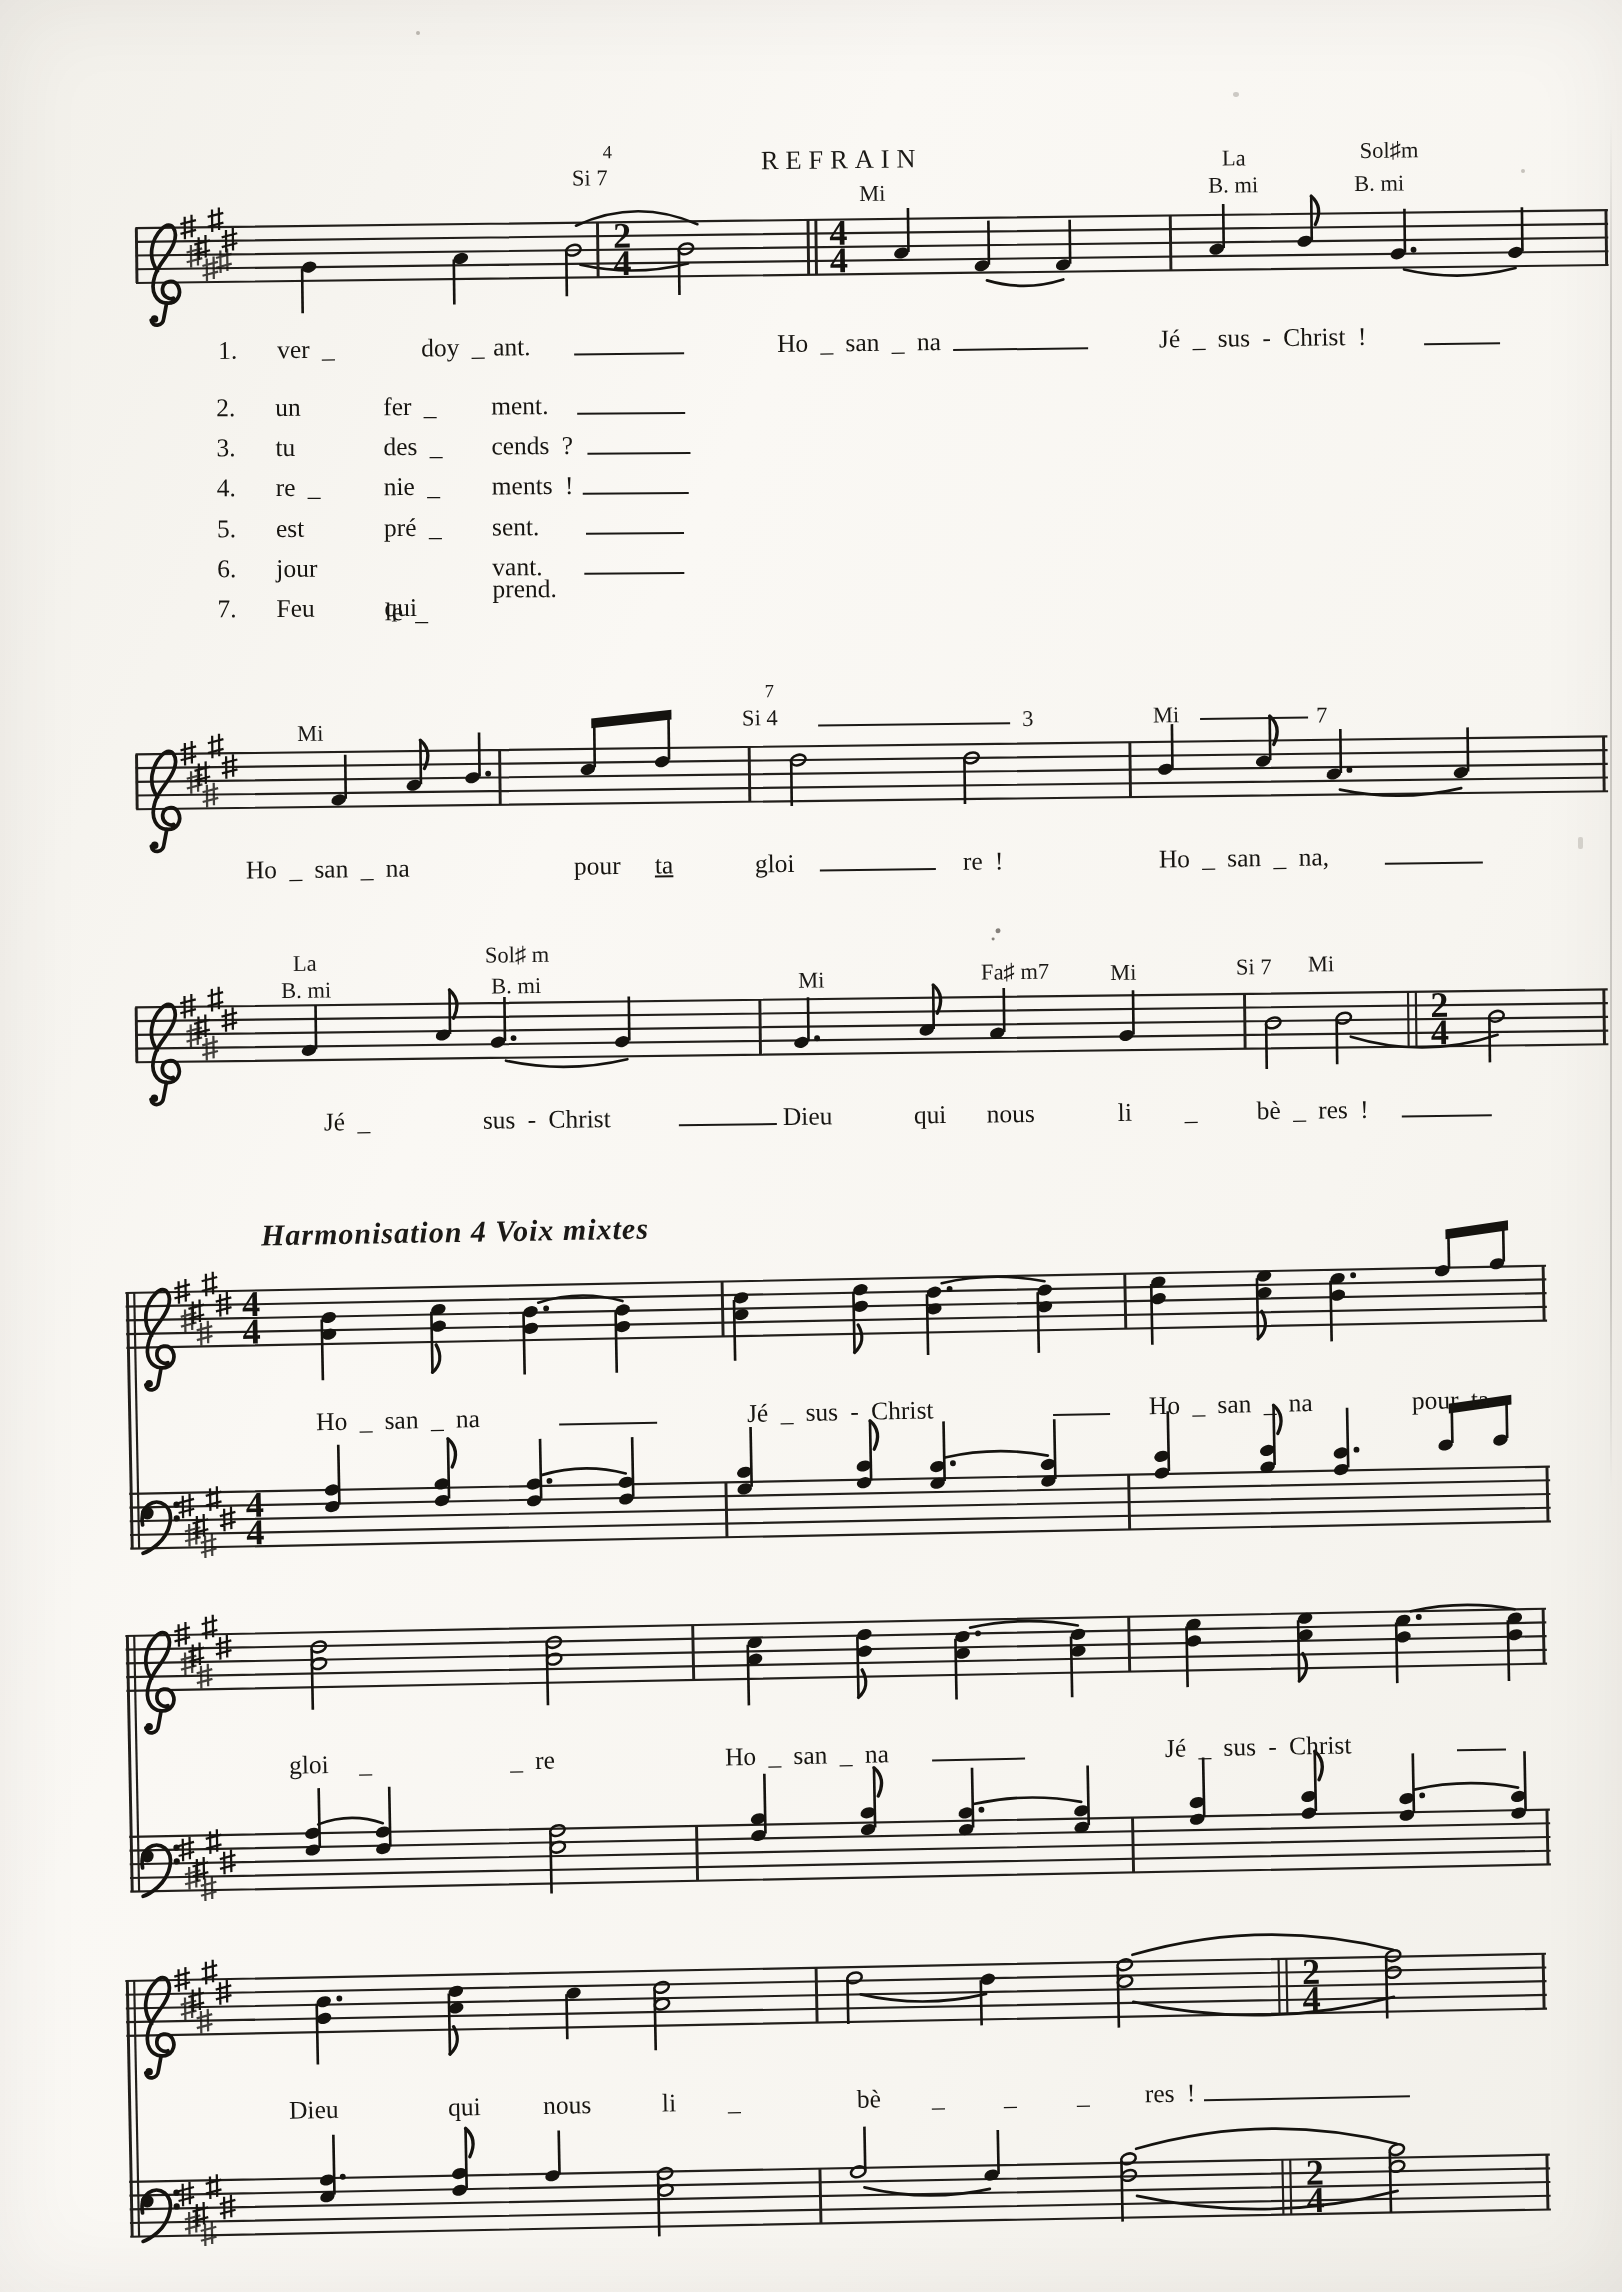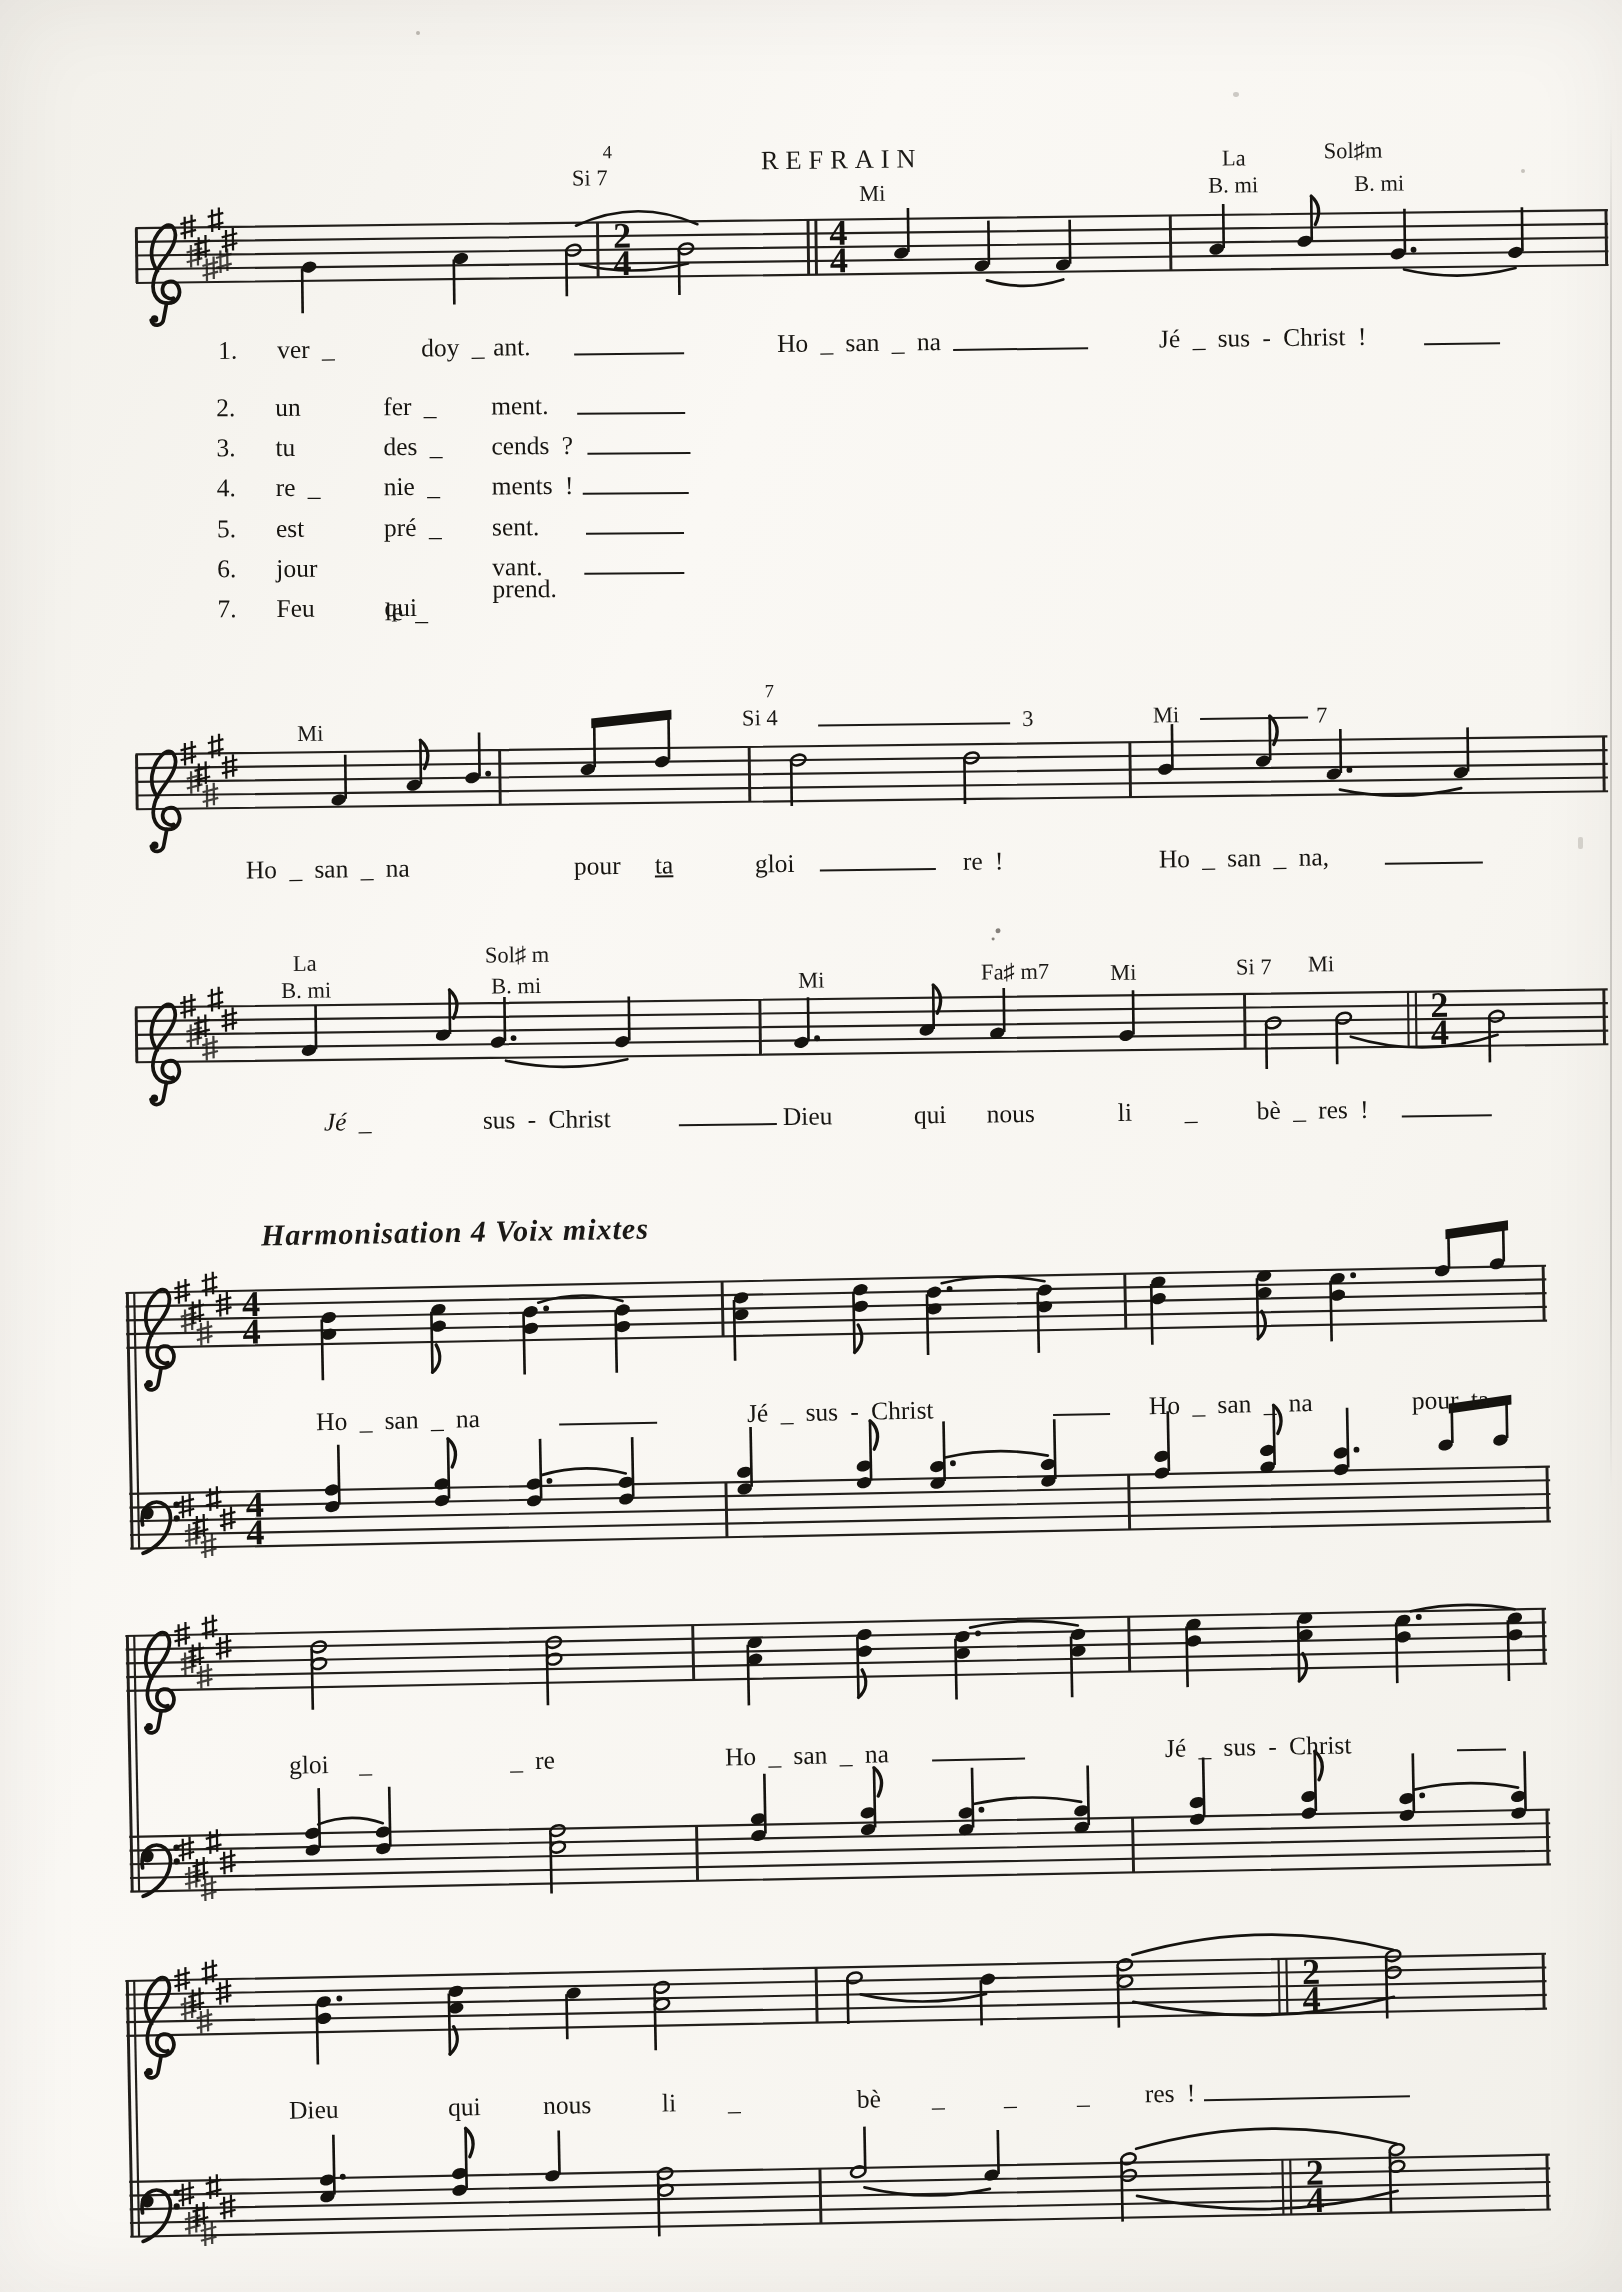--- a/index.html
+++ b/index.html
@@ -157,21 +157,21 @@
         <text class="ts" x="726" y="111">4</text>
         <text class="ts" x="726" y="139">4</text>
       </g>
     </svg>
     <span class="ch sup" style="left:477px;top:2px;">4</span>
     <span class="ch" style="left:446px;top:25.5px;">Si 7</span>
     <span class="refrain" style="left:635px;top:7.8px;">REFRAIN</span>
     <span class="ch" style="left:733px;top:45px;">Mi</span>
     <span class="ch" style="left:1096px;top:13.7px;">La</span>
     <span class="ch" style="left:1082px;top:41px;">B. mi</span>
-    <span class="ch" style="left:1198px;top:7.8px;">Sol♯m</span>
+    <span class="ch" style="left:1234px;top:7.8px;">Sol♯m</span>
     <span class="ch" style="left:1228px;top:41px;">B. mi</span>
     <span class="lyr" style="left:90px;top:192px;">1.</span>
     <span class="lyr" style="left:149px;top:192px;">ver _</span>
     <span class="lyr" style="left:257px;top:192px;margin-left:36px;">doy _</span>
     <span class="lyr" style="left:365px;top:192px;">ant.</span>
     <i class="rl" style="left:446px;top:214px;width:110px;"></i>
     <span class="lyr" style="left:649px;top:192px;">Ho _ san _ na</span>
     <i class="rl" style="left:825px;top:214px;width:135px;"></i>
     <span class="lyr" style="left:1031px;top:192px;">Jé _ sus - Christ !</span>
     <i class="rl" style="left:1296px;top:214px;width:76px;"></i>
@@ -323,21 +323,21 @@
     <span class="ch" style="left:155px;top:41px;">B. mi</span>
     <span class="ch" style="left:359px;top:7.8px;">Sol♯ m</span>
     <span class="ch" style="left:365px;top:39px;">B. mi</span>
     <span class="ch" style="left:672px;top:37px;">Mi</span>
     <span class="ch" style="left:855px;top:31px;">Fa♯ m7</span>
     <span class="ch" style="left:984px;top:33px;">Mi</span>
     <span class="ch" style="left:1110px;top:29px;">Si 7</span>
     <span class="ch" style="left:1182px;top:27.4px;">Mi</span>
     <i class="smudge" style="left:870px;top:0px;"></i>
     <i class="smudge" style="left:866px;top:8.8px;width:2.9px;height:2.9px;"></i>
-    <span class="lyr" style="left:196px;top:171px;font-style:italic;">Jé _</span>
+    <span class="lyr" style="left:196px;top:171px;">Jé _</span>
     <span class="lyr" style="left:355px;top:171px;">sus - Christ</span>
     <i class="rl" style="left:551px;top:192px;width:98px;"></i>
     <span class="lyr" style="left:655px;top:171px;">Dieu</span>
     <span class="lyr" style="left:786px;top:171px;">qui</span>
     <span class="lyr" style="left:859px;top:171px;">nous</span>
     <span class="lyr" style="left:990px;top:171px;">li</span>
     <span class="lyr" style="left:1057px;top:171px;">_</span>
     <span class="lyr" style="left:1129px;top:171px;">bè _ res !</span>
     <i class="rl" style="left:1274px;top:192px;width:90px;"></i>
   </div>

